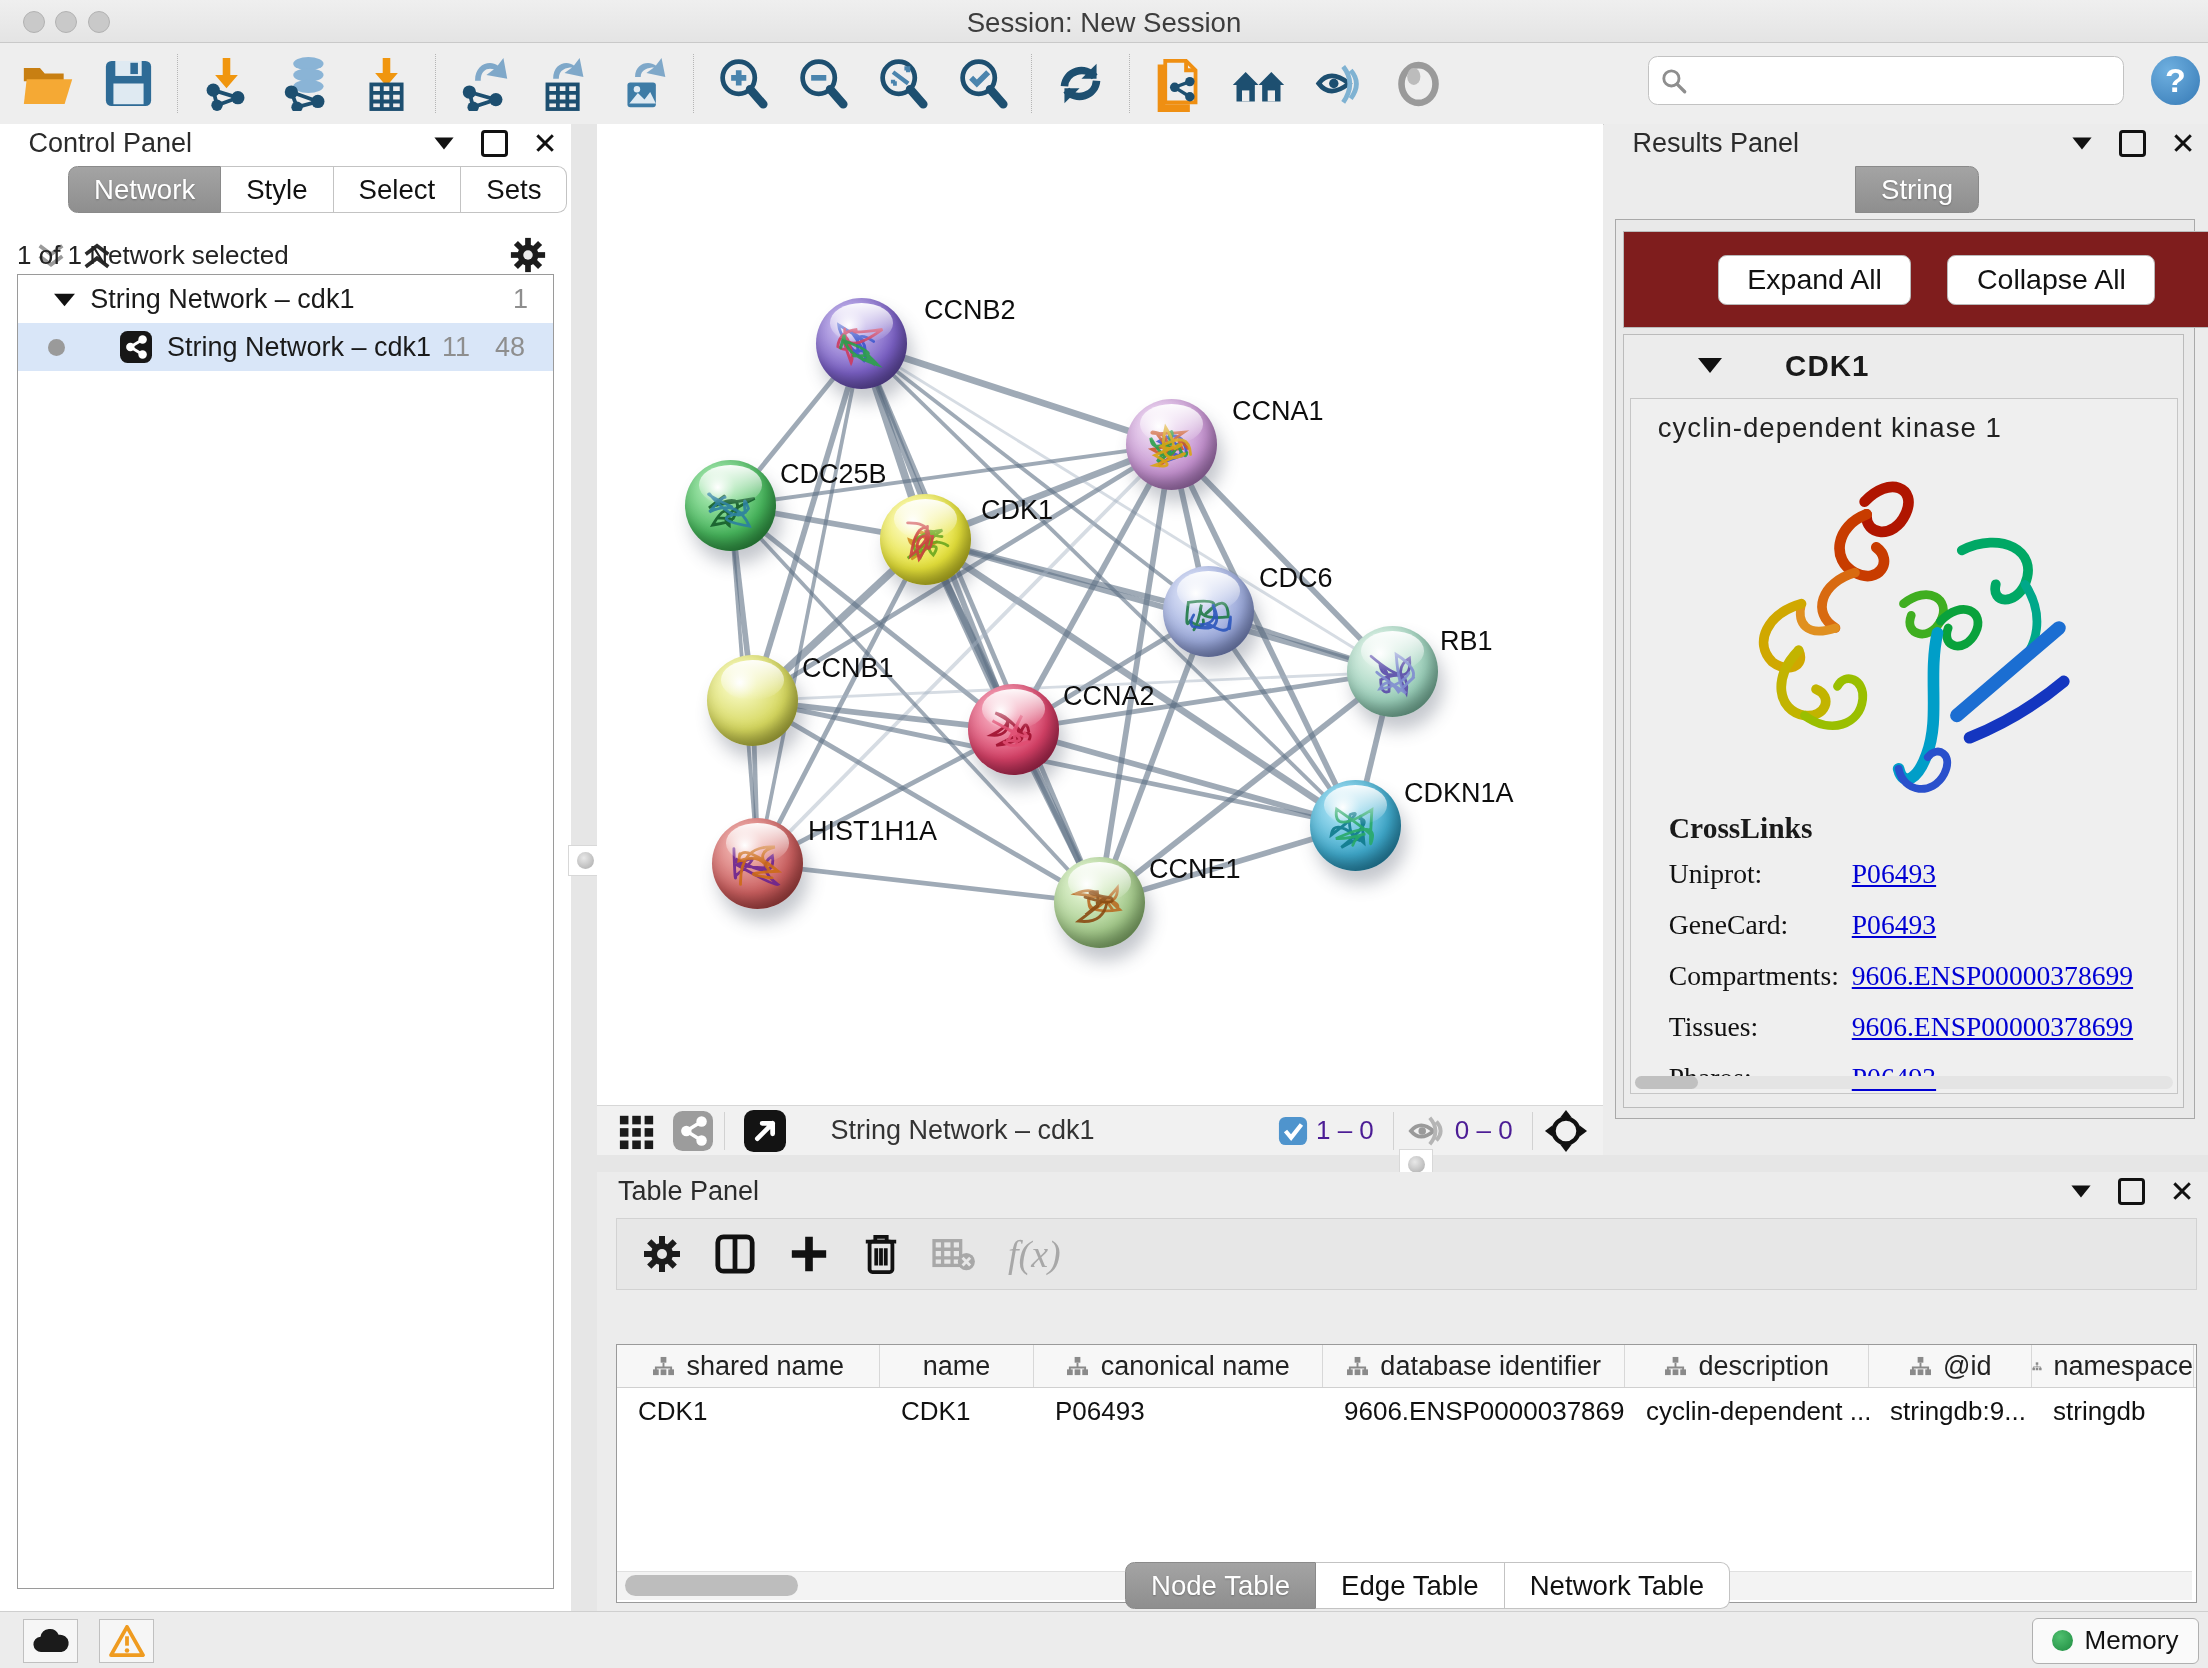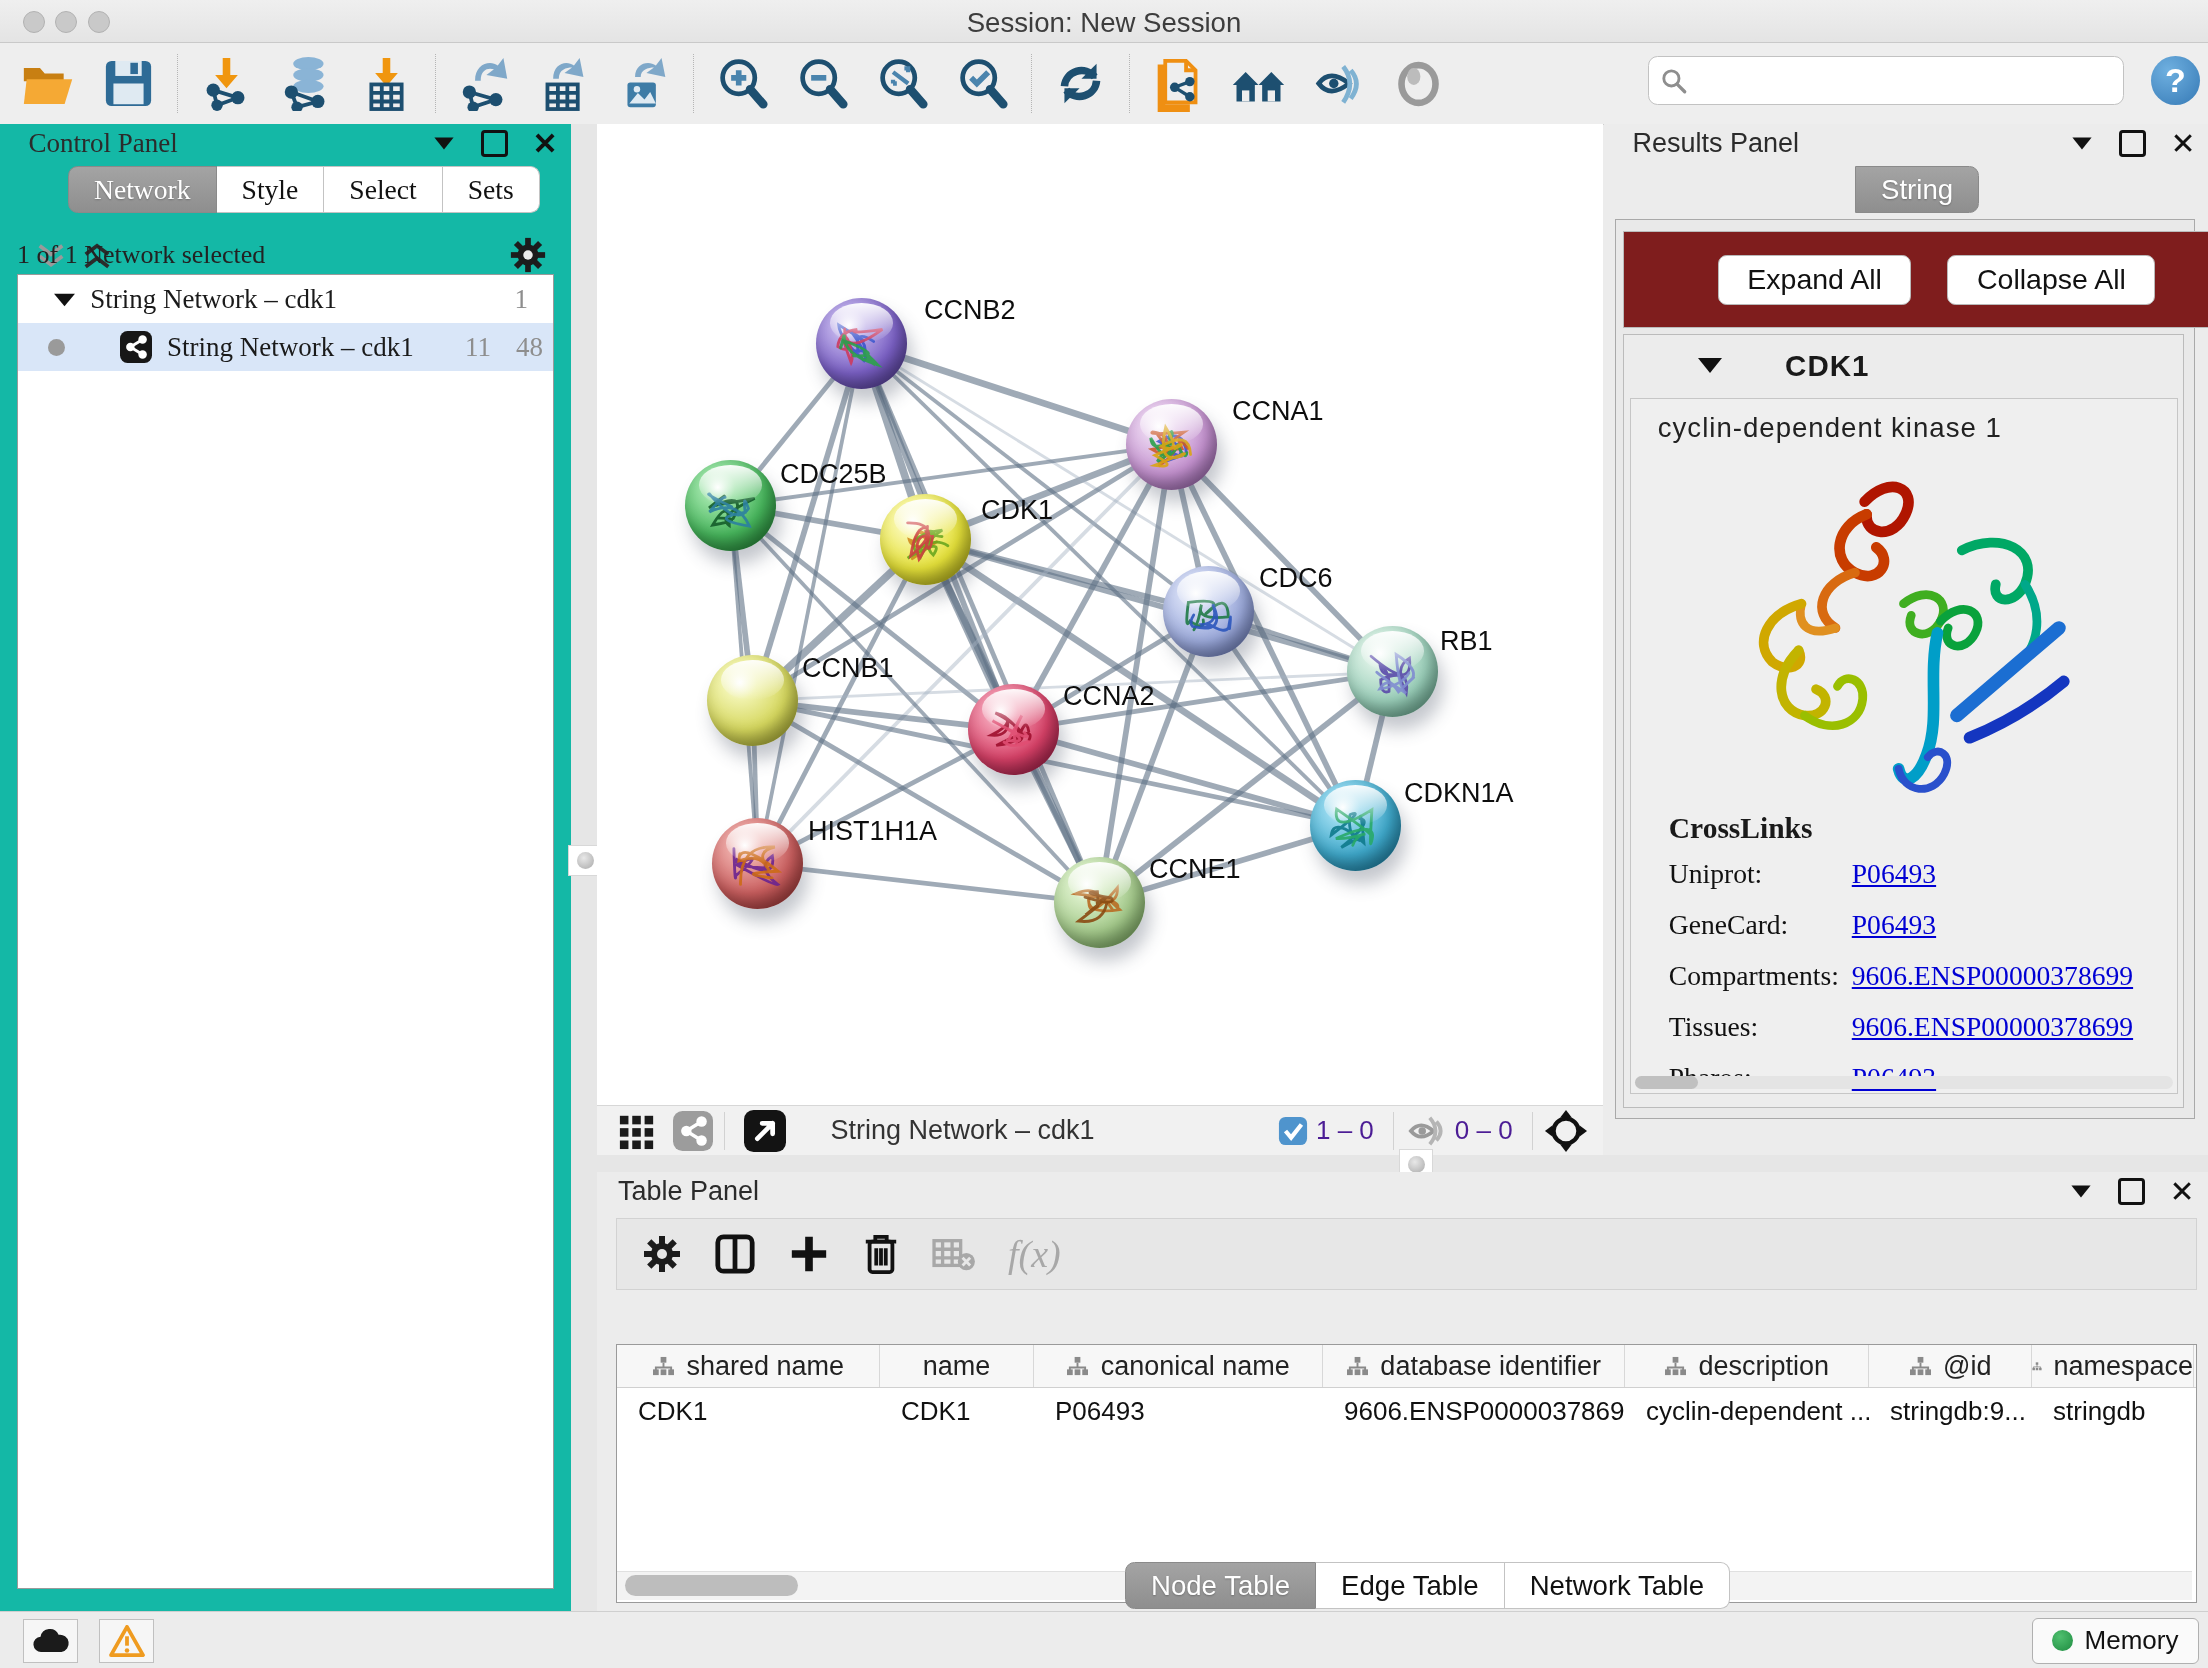--- a/index.html
+++ b/index.html
@@ -14,21 +14,21 @@
   .traffic{position:absolute;top:11.4px;width:20px;height:20px;border-radius:50%;background:#c9c9c9;border:1px solid #b2b2b2;}
   #win-title{position:absolute;left:0;right:0;top:6.7px;text-align:center;font-size:27.6px;color:#3d3d3d;}
   
   #toolbar{left:0;top:43px;width:2208px;height:81px;background:#eeeeee;border-bottom:1.9px solid #cfcfcf;display:flex;align-items:center;}
   .tb-group{display:flex;align-items:center;gap:25px;padding:0 21px;}
   .tb-sep{width:0;height:59px;border-left:1.9px dotted #b5b5b5;}
   .tb-ic{width:55px;height:55px;display:flex;align-items:center;justify-content:center;}
   #search-wrap{position:absolute;left:1648px;top:13.3px;width:476px;height:49px;background:#ffffff;border:1.9px solid #c2c2c2;border-radius:9.5px;display:flex;align-items:center;padding-left:11.4px;box-sizing:border-box;}
   #help-btn{position:absolute;left:2151px;top:13.3px;width:49px;height:49px;border-radius:50%;background:radial-gradient(circle at 35% 30%,#6fb0e0,#3579b5);display:flex;align-items:center;justify-content:center;color:#fff;font-size:34px;font-weight:bold;}
   
-  #control-panel{left:0;top:124px;width:571px;height:1488px;background:#14b8a6;font-family:Liberation Serif, serif;}
+  #control-panel{left:0;top:124px;width:571px;height:1488px;background:#ffffff;}
   .panel-title-row{position:absolute;left:0;top:0;width:100%;height:36px;}
   .panel-title{position:absolute;left:28.5px;top:3.8px;font-size:27px;color:#2b2b2b;}
   .panel-btns{position:absolute;right:13.3px;top:5.7px;display:flex;gap:25px;align-items:center;}
   .caret-down{width:0;height:0;border-left:12.4px solid transparent;border-right:12.4px solid transparent;border-top:15px solid #111;}
   .float-box{width:21px;height:21px;border:3.3px solid #111;border-radius:3.8px;}
   .close-x{font-size:30px;font-weight:bold;color:#111;line-height:21px;}
   .seg-group{display:flex;}
   .seg{background:#ffffff;border:1px solid #c3c3c3;border-left-width:0;font-size:27.6px;padding:6.7px 25px;color:#111;}
   .seg:first-child{border-left-width:1px;border-radius:9.5px 0 0 9.5px;}
   .seg:last-child{border-radius:0 9.5px 9.5px 0;}
@@ -333,21 +333,21 @@
           <rect x="0" y="0" width="34" height="34" rx="8" fill="#171717"></rect>
           <g fill="#fff">
             <circle cx="11" cy="17" r="4.5"></circle>
             <circle cx="24" cy="9" r="4.5"></circle>
             <circle cx="24" cy="25" r="4.5"></circle>
             <path d="M11 17 L24 9 M11 17 L24 25" stroke="#fff" stroke-width="3"></path>
           </g>
         </svg>
       <span style="margin-left:15px">String Network – cdk1</span>
       <span class="tree-count" style="margin-left:auto">11</span>
-      <span class="tree-count" style="margin-left:25px;margin-right:10px">48</span>
+      <span class="tree-count" style="margin-left:25px;margin-right:28px">48</span>
     </div>
   </div>
 </div>
 
 <div class="abs split-v" style="left:571px">
     <span class="grip" style="left:-2.9px;top:721px">
       <i></i>
     </span>
   </div>
 <div class="abs split-v" style="left:1604px;width:0px"></div>

